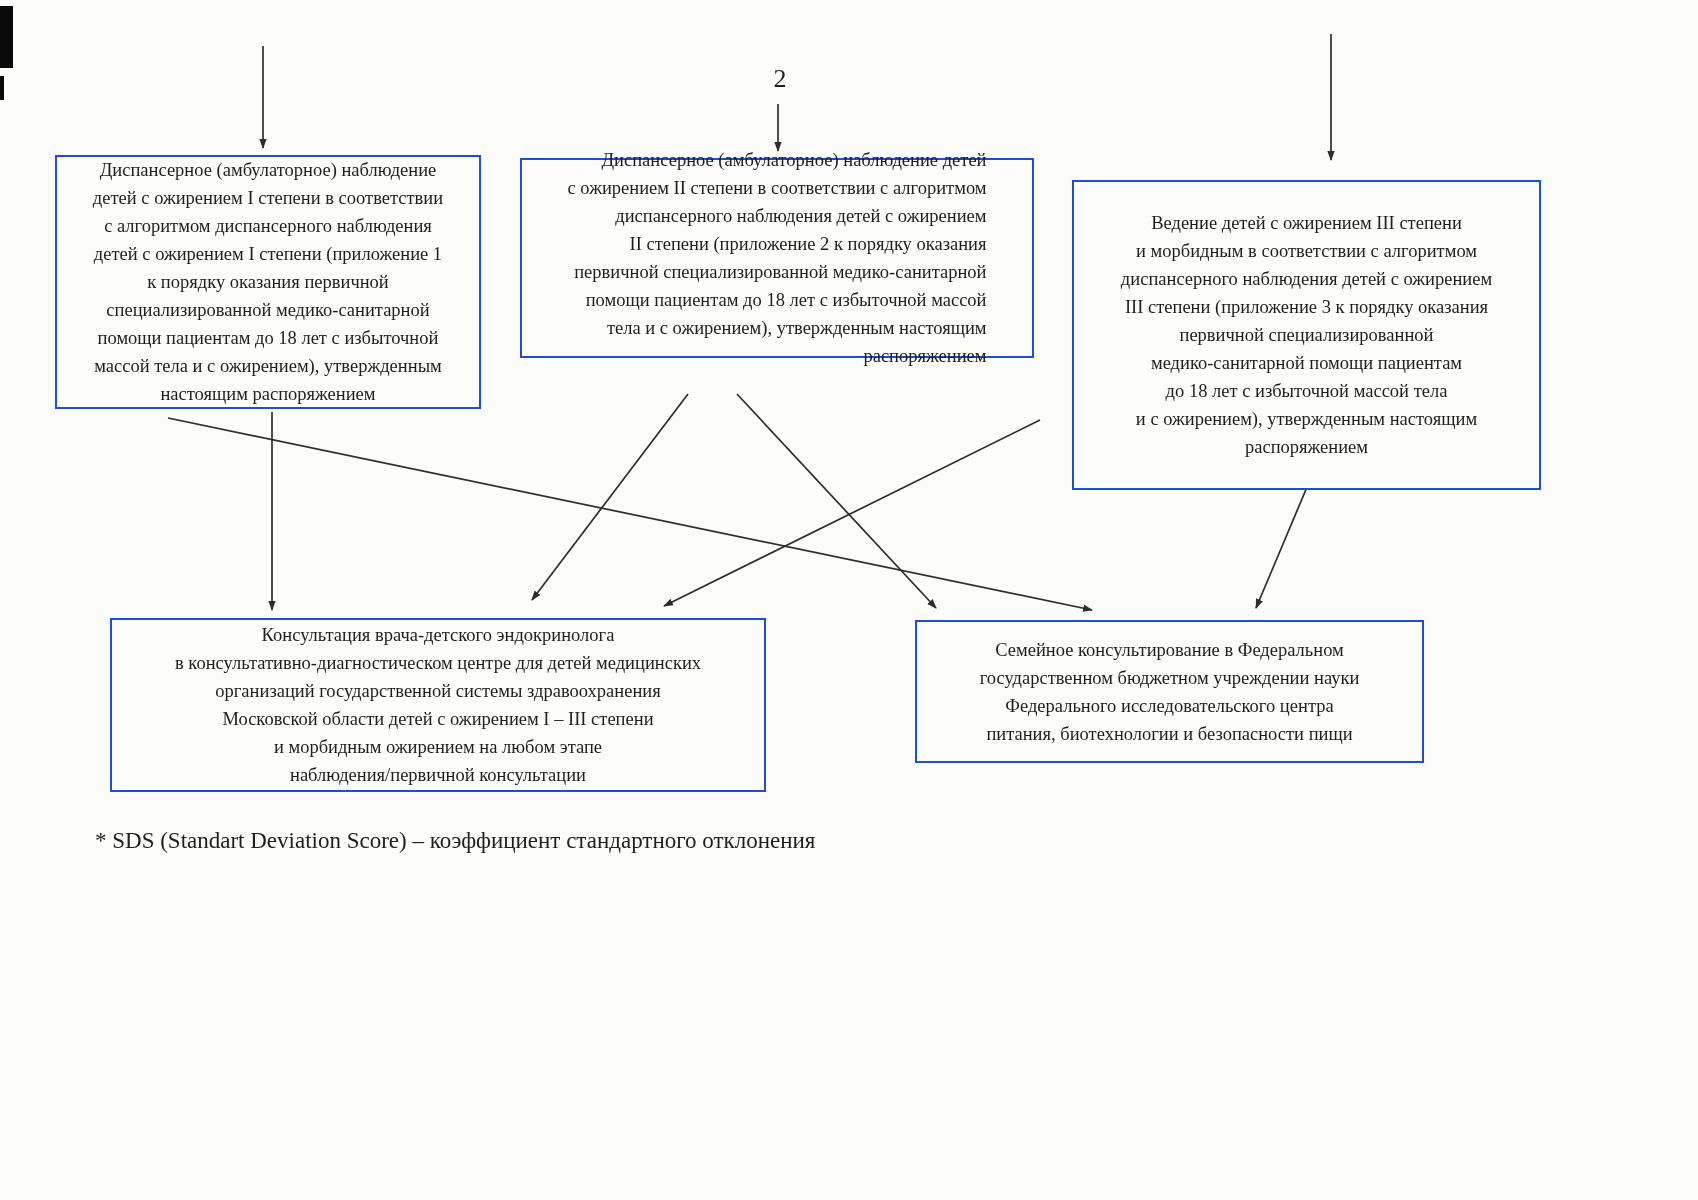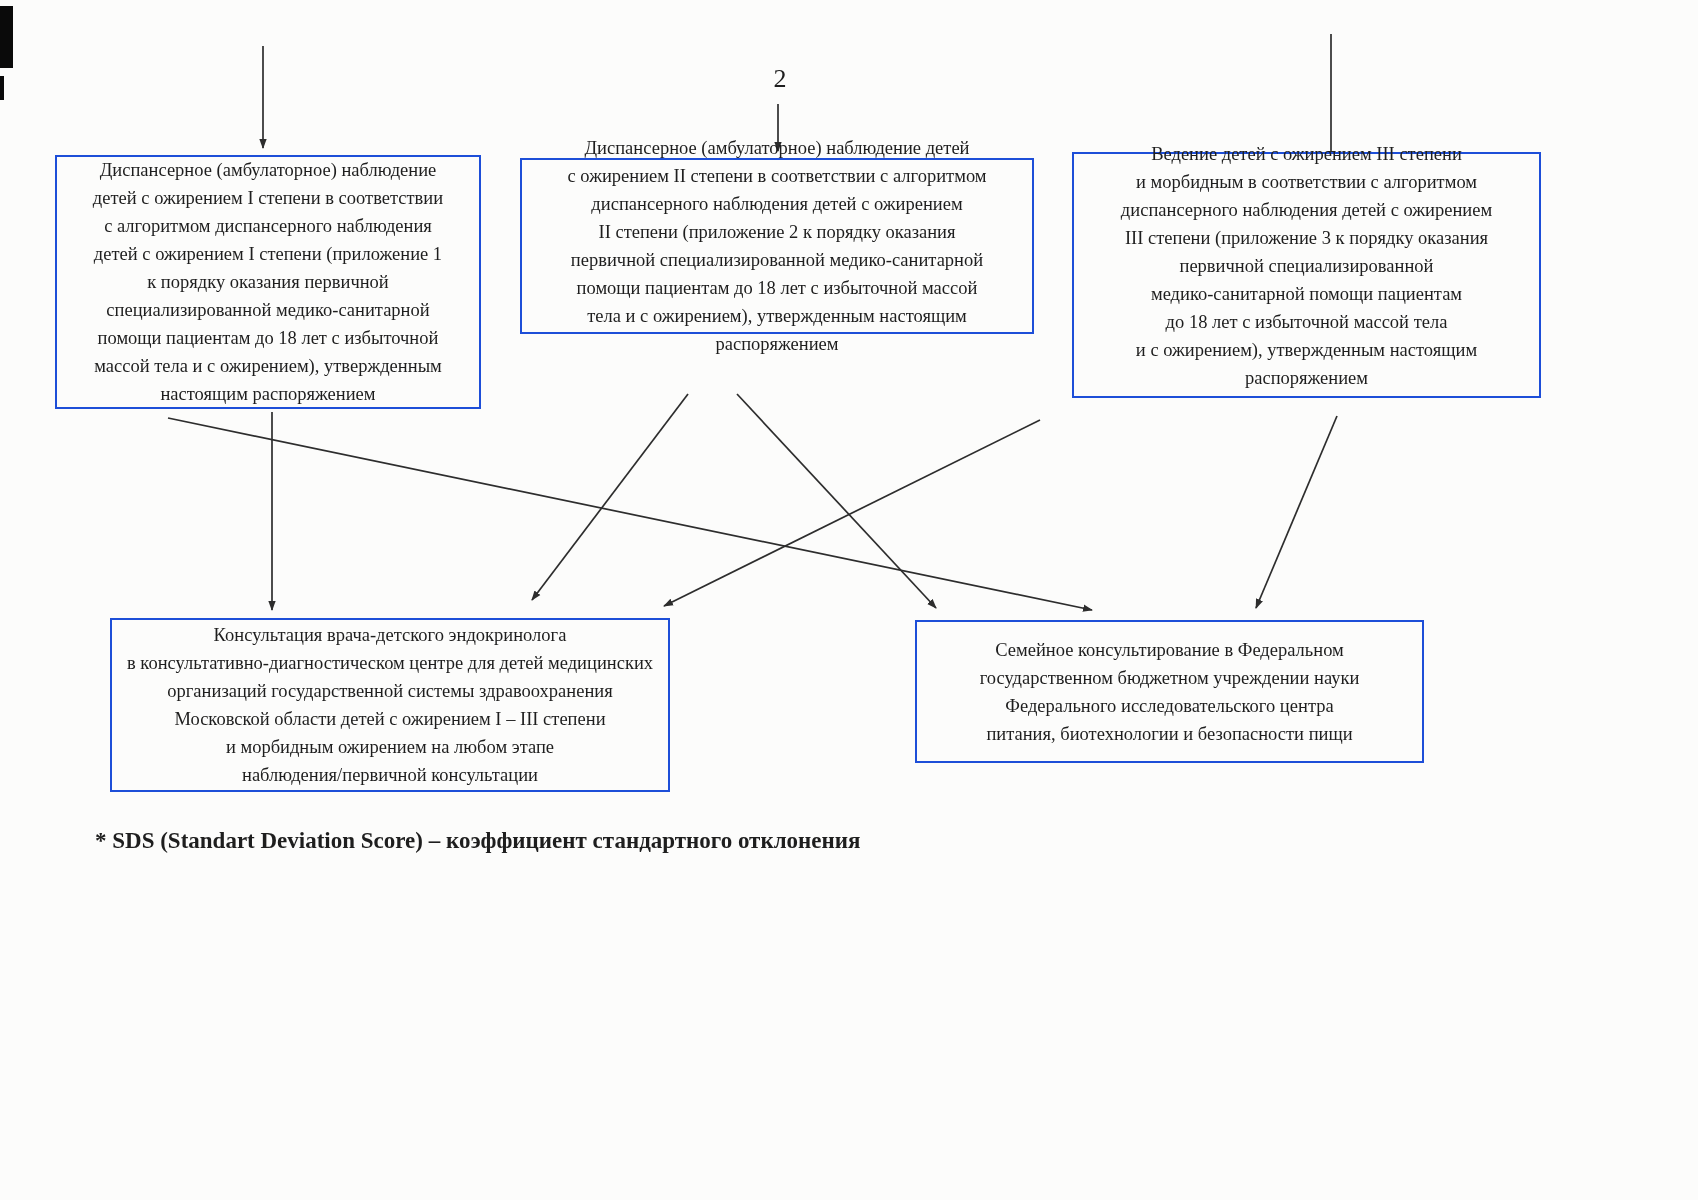--- a/index.html
+++ b/index.html
@@ -45,33 +45,32 @@
     justify-content: center;
     text-align: center;
     font-size: 18.5px;
     line-height: 28px;
     padding: 4px 10px;
     box-sizing: border-box;
   }
   .box span { white-space: pre-line; }
 
   .box-tl { left: 55px;  top: 155px; width: 426px; height: 254px; }
-  .box-tm { left: 520px; top: 158px; width: 514px; height: 176px; }
-  .box-tr { left: 1072px; top: 152px; width: 469px; height: 246px; align-items: flex-end; }
-  .box-bl { left: 110px; top: 618px; width: 560px; height: 174px; }
+  .box-tm { left: 520px; top: 158px; width: 514px; height: 200px; text-align: right; }
+  .box-tr { left: 1072px; top: 180px; width: 469px; height: 310px; }
+  .box-bl { left: 110px; top: 618px; width: 656px; height: 174px; }
   .box-br { left: 915px; top: 620px; width: 509px; height: 143px; }
 
   .footnotes {
     position: absolute;
     left: 95px;
     top: 826px;
     width: 1290px;
     font-size: 23px;
     line-height: 30px;
-    font-weight: bold;
   }
   .fn { margin: 0 0 0 0; }
 </style>
 </head>
 <body>
 
 <div class="sheet">
 
   <div class="scan-mark scan-mark-1"></div>
   <div class="scan-mark scan-mark-2"></div>

